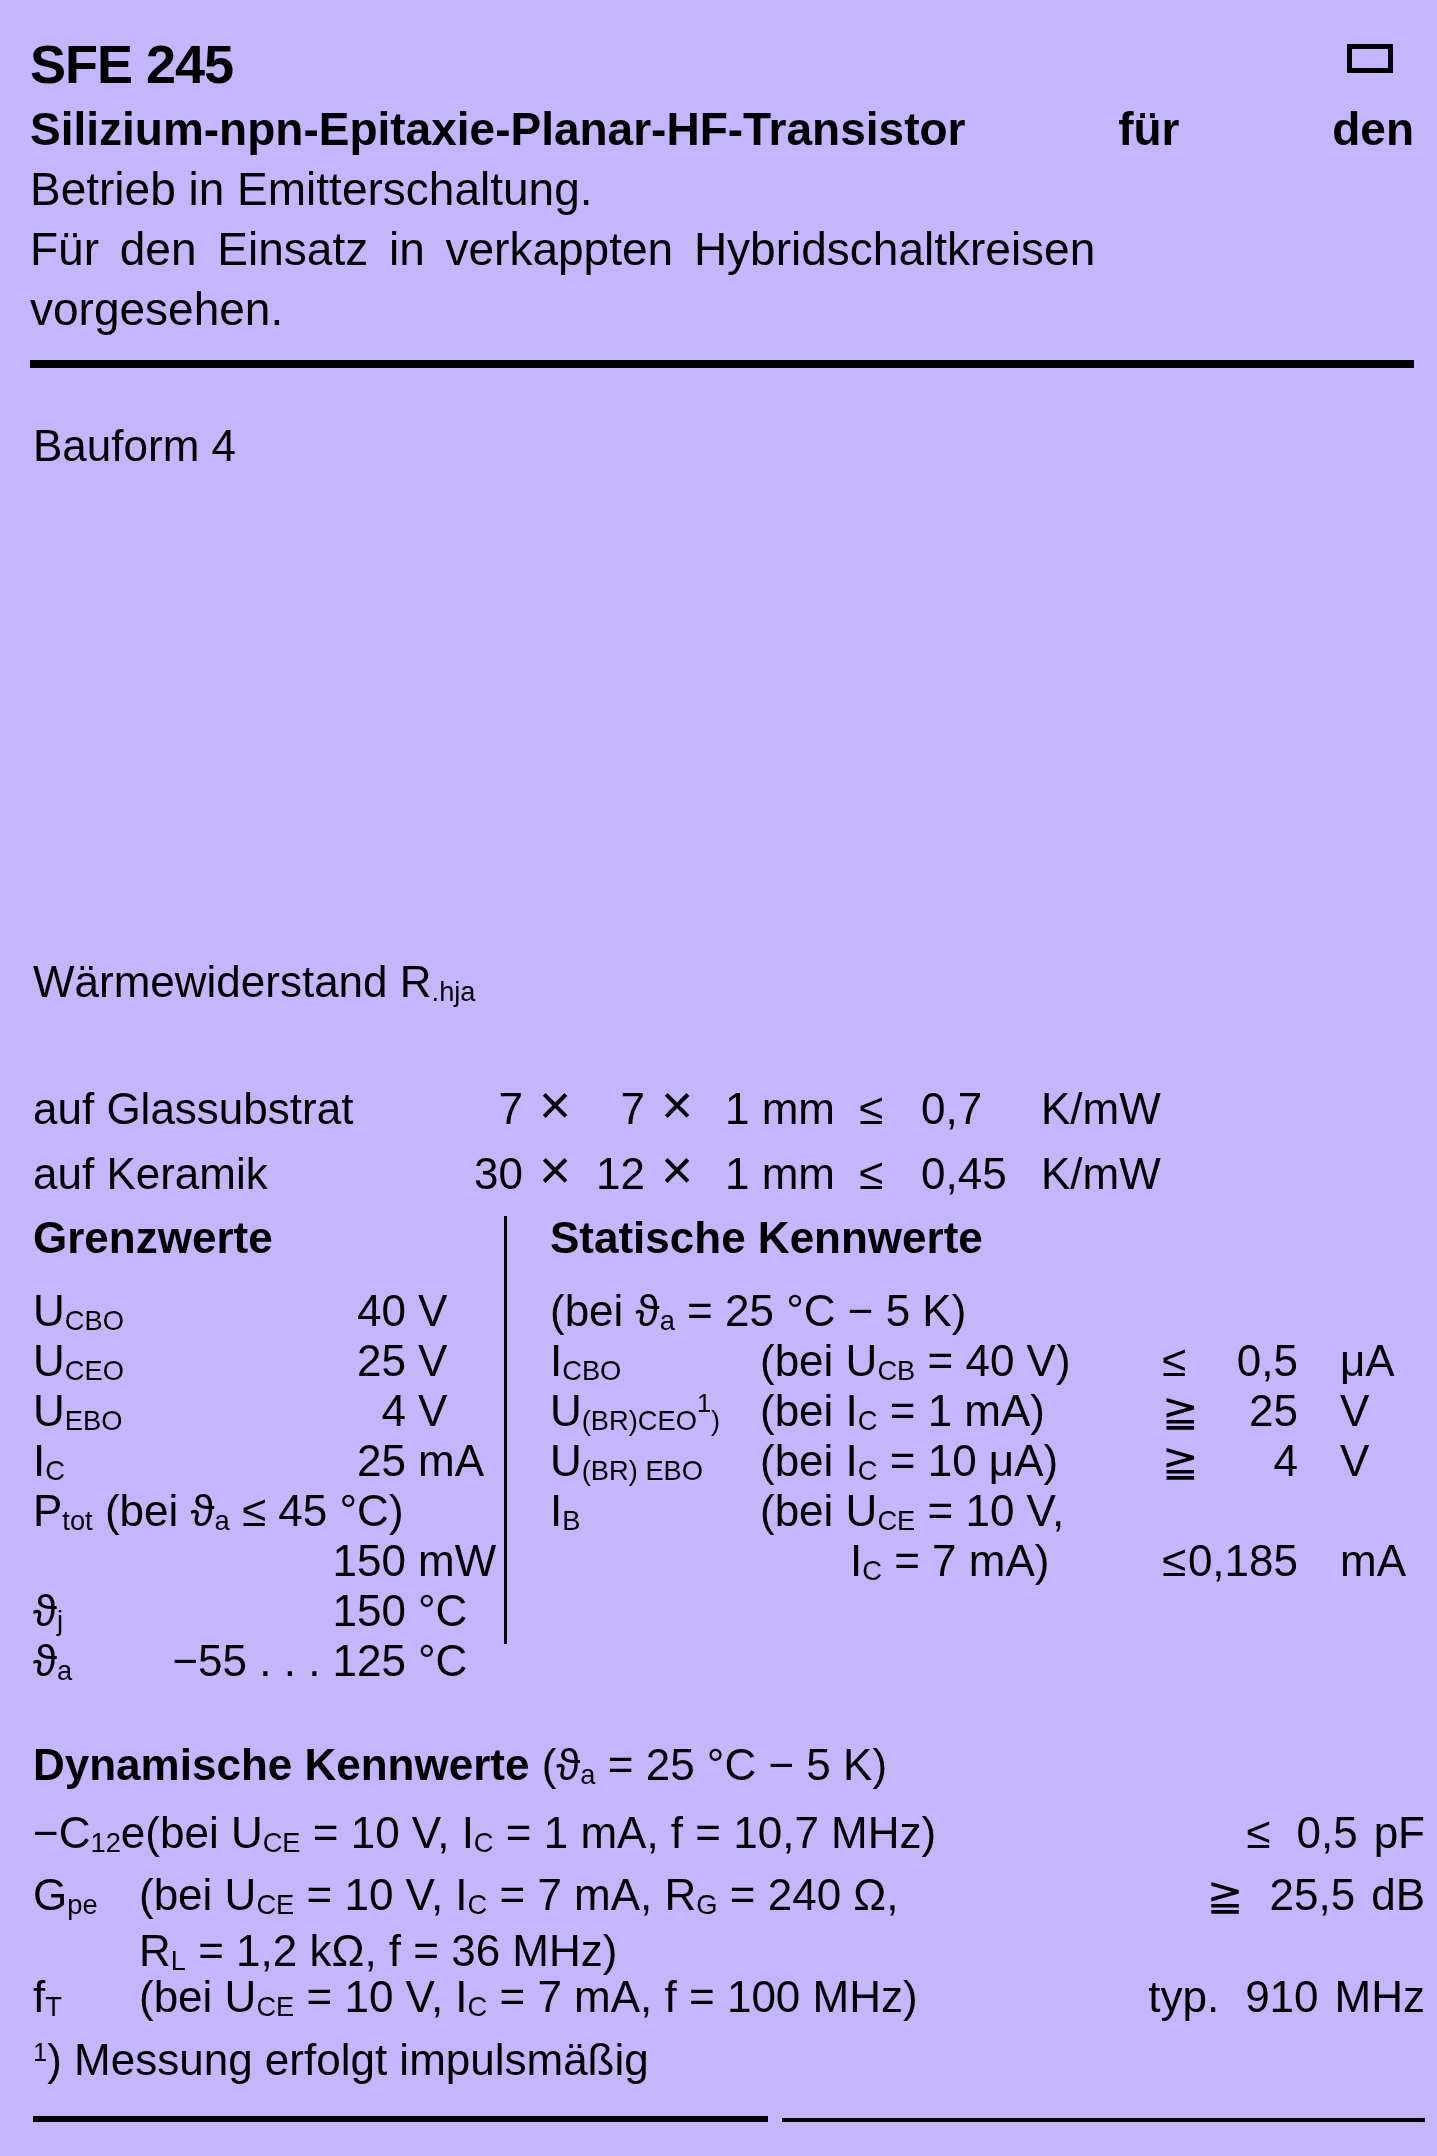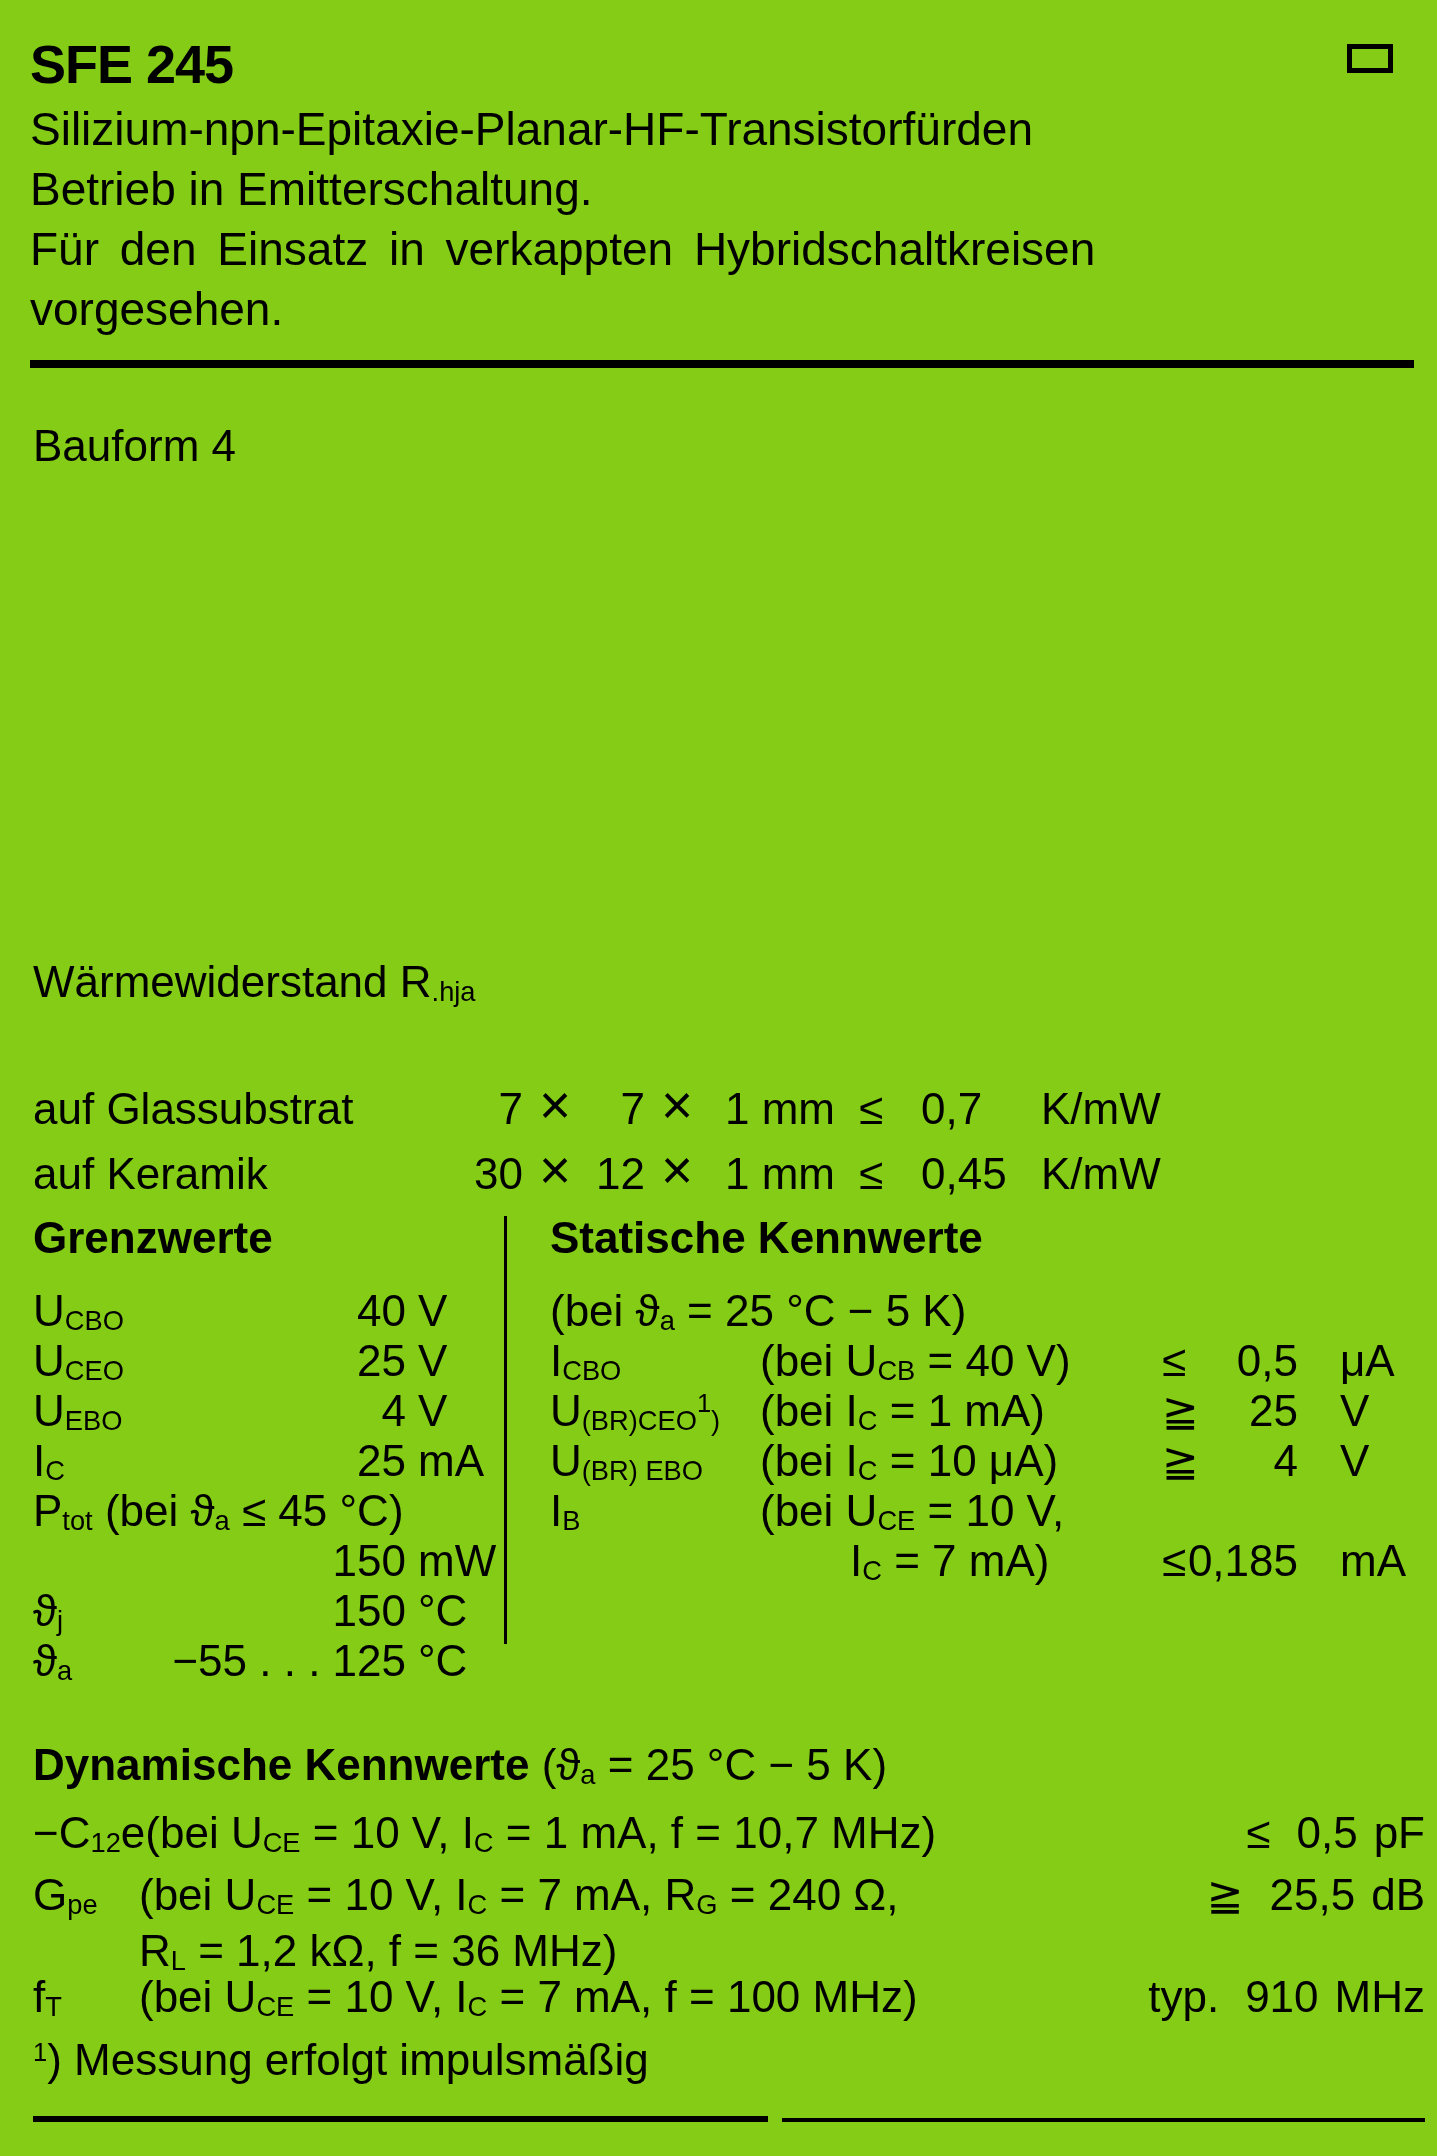--- a/index.html
+++ b/index.html
@@ -1,20 +1,20 @@
 <!DOCTYPE html>
 <html><head>
 <meta charset="utf-8">
 <style>
   html,body{margin:0;padding:0;background:#e8e8e8;}
   .page{
     position:relative;
     width:1437px;height:2156px;
     margin:0 auto;
-    background:#84cc16;
+    background:#c4b5fd;
     color:#000;
     font-family:"Liberation Sans","DejaVu Sans",sans-serif;
     overflow:hidden;
   }
   .page *{box-sizing:border-box;}
   sub{font-size:0.62em;vertical-align:-0.14em;line-height:0;}
   sup{font-size:0.58em;vertical-align:0.55em;line-height:0;}
 
   
   .title{
@@ -22,21 +22,21 @@
     font-size:54px;font-weight:700;letter-spacing:-1px;line-height:1.05;
   }
   .corner-icon{
     position:absolute;left:1347px;top:44px;
     width:46px;height:29px;border:5px solid #000;
   }
   .para{
     position:absolute;left:30px;top:99px;width:1384px;
     font-size:46px;line-height:60px;white-space:nowrap;
   }
-  .para .jline{display:flex;justify-content:flex-start;}
+  .para .jline{display:flex;justify-content:space-between;font-weight:bold;}
   .para .wline{word-spacing:8px;}
 
   .rule-top{position:absolute;left:30px;top:360px;width:1384px;height:8px;background:#000;}
 
   .bauform{position:absolute;left:33px;top:421px;font-size:44px;}
 
   
   .thermal-heading{position:absolute;left:33px;top:957px;font-size:44px;}
   .thermal-rows{position:absolute;left:33px;top:1056px;width:1390px;font-size:44px;}
   .trow{display:flex;align-items:baseline;white-space:nowrap;height:65px;}

